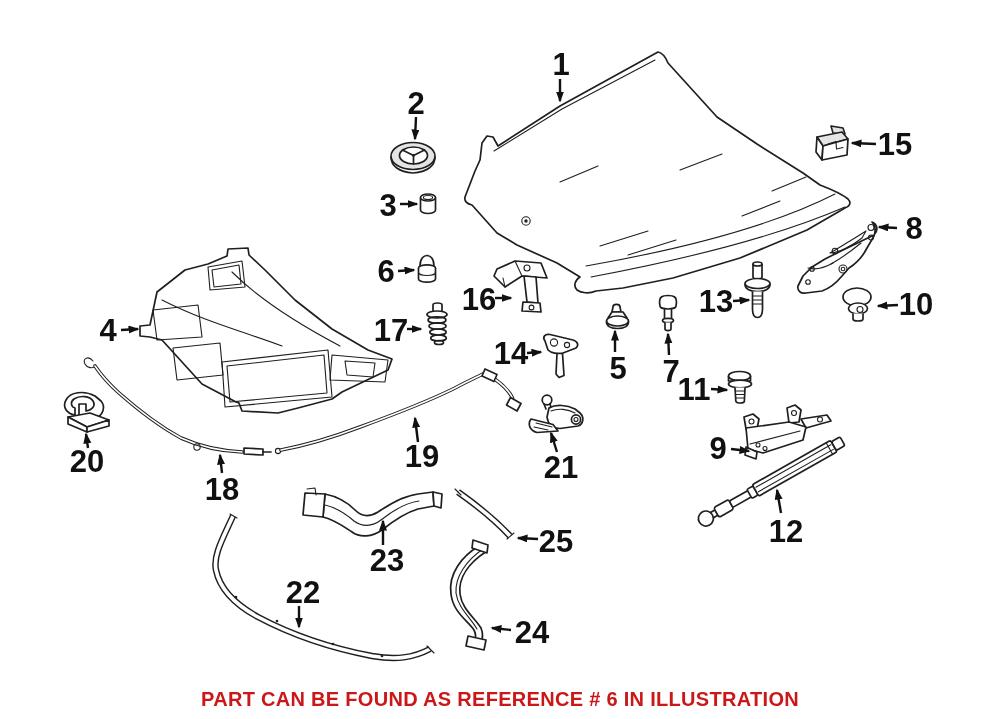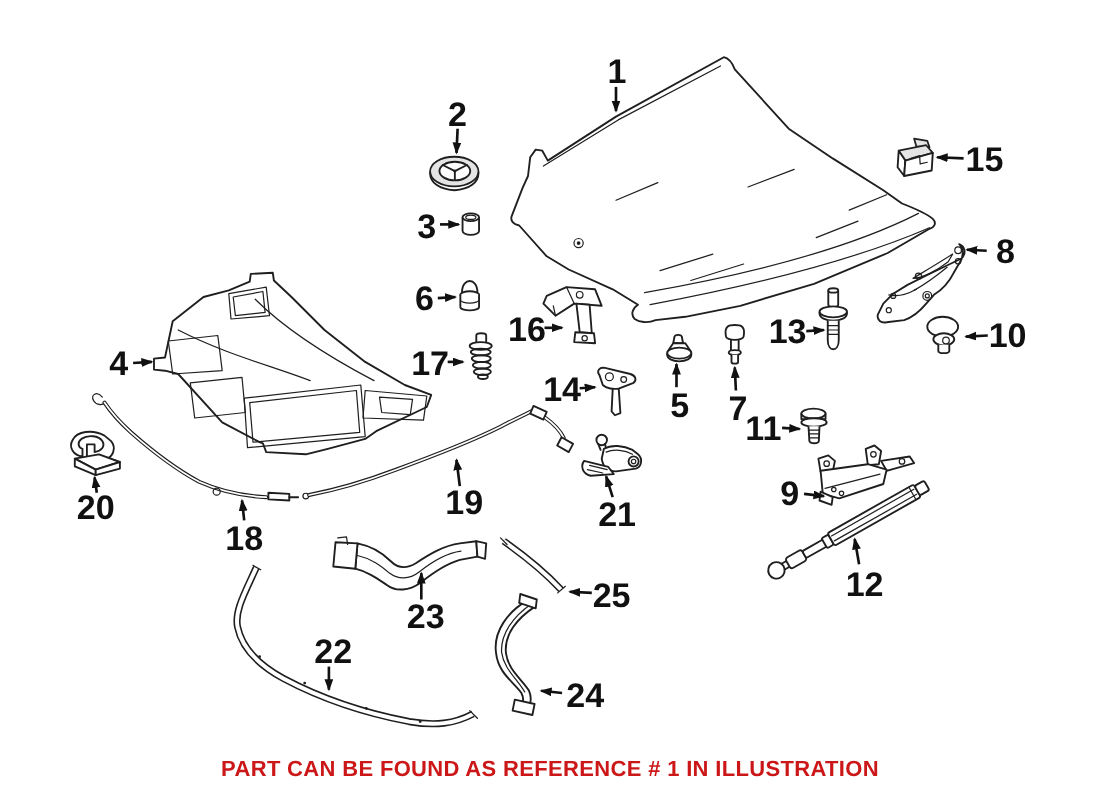--- a/index.html
+++ b/index.html
@@ -364,14 +364,14 @@
           <line x1="511" y1="630" x2="492" y2="628" stroke="#111111" stroke-width="2.4" marker-end="url(#ah)"></line>
           <text x="532" y="632" dy="0.36em" text-anchor="middle" class="callout-text" fill="#111111">24</text>
         </g>
         <g>
           <line x1="538" y1="539" x2="518" y2="538" stroke="#111111" stroke-width="2.4" marker-end="url(#ah)"></line>
           <text x="556" y="541" dy="0.36em" text-anchor="middle" class="callout-text" fill="#111111">25</text>
         </g>
       </g>
 </svg>
 
-<div id="caption" style="color: rgb(204, 23, 25);">PART CAN BE FOUND AS REFERENCE # 1 IN ILLUSTRATION</div>
+<div id="caption" style="color: rgb(204, 23, 25);">PART CAN BE FOUND AS REFERENCE # 6 IN ILLUSTRATION</div>
 </div>
 
 </body></html>

